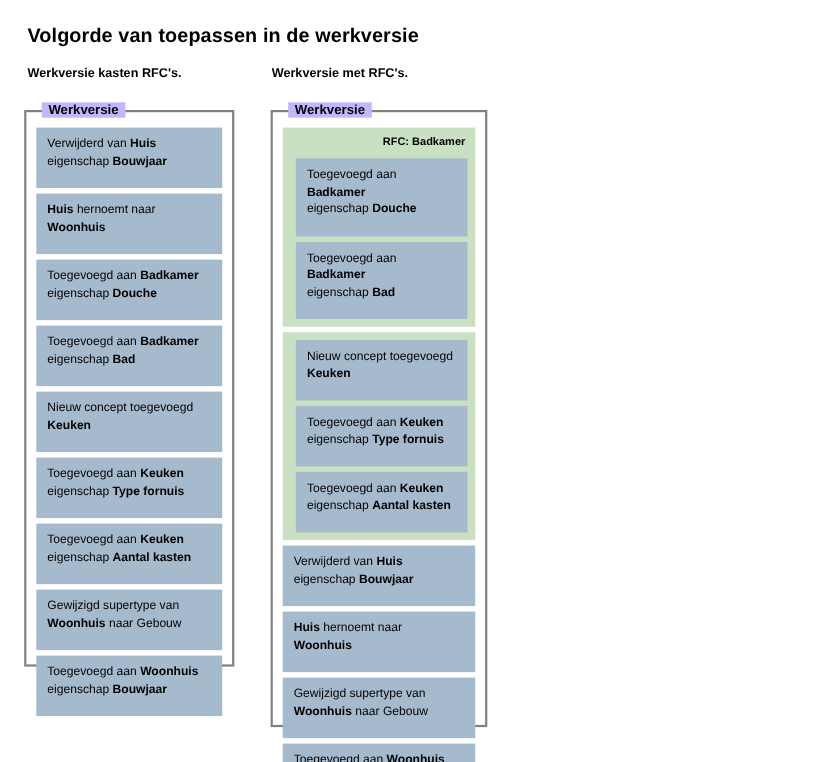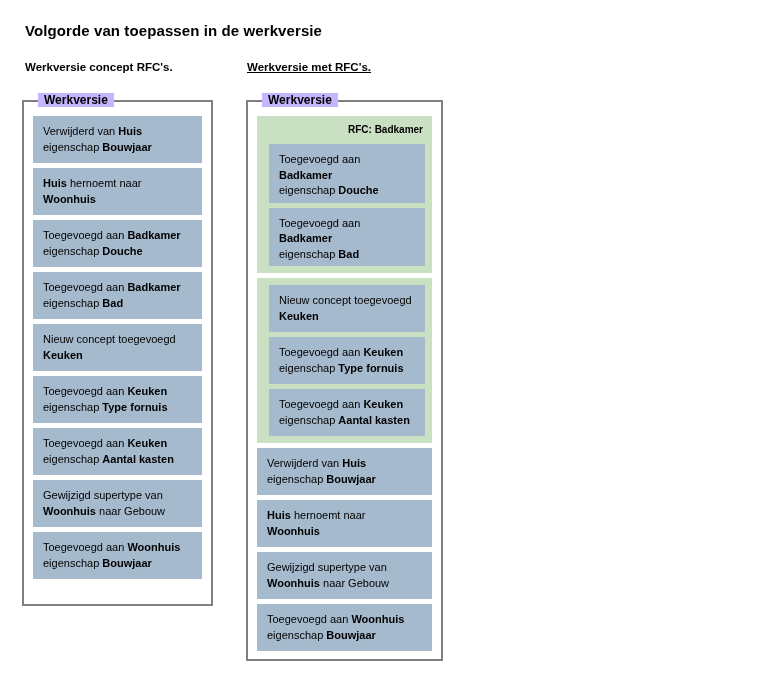--- a/index.html
+++ b/index.html
@@ -13,33 +13,33 @@
     font-family: "Liberation Sans", sans-serif;
     color: #000000;
     overflow: hidden;
     position: relative;
   }
 
   .page-title {
     position: absolute;
     left: 25px;
     top: 22px;
-    font-size: 15px;
+    font-size: 18px;
     font-weight: bold;
     letter-spacing: 0.1px;
   }
 
   .col-caption {
     position: absolute;
     top: 61px;
     font-size: 11.5px;
     font-weight: bold;
   }
   .col-caption.left  { left: 25px; }
-  .col-caption.right { left: 247px; text-decoration: underline; }
+  .col-caption.right { left: 247px; }
 
   
   .panel {
     position: absolute;
     border: 2px solid #808080;
     background: #ffffff;
     box-sizing: border-box;
   }
   .panel-legend {
     position: absolute;
@@ -69,21 +69,21 @@
     left: 246px;
     top: 100px;
     width: 197px;
     height: 561px;
   }
 
   
   .card {
     background: #a6bacd;
     box-sizing: border-box;
-    padding: 8px 9px 4px 10px;
+    padding: 8px 9px 16px 10px;
     font-size: 11px;
     line-height: 15.5px;
     min-height: 47px;
     color: #000000;
   }
   .card b { font-weight: bold; }
 
   
   .rfc-group {
     background: #c9e0c2;
@@ -102,21 +102,21 @@
   }
   .rfc-group .card {
     margin-left: 5px;
   }
 </style>
 </head>
 <body>
 
 <div class="page-title">Volgorde van toepassen in de werkversie</div>
 
-<div class="col-caption left">Werkversie concept RFC's.</div>
+<div class="col-caption left">Werkversie kasten RFC's.</div>
 <div class="col-caption right">Werkversie met RFC's.</div>
 
 <div class="panel panel-left">
   <div class="panel-legend">Werkversie</div>
   <div class="panel-body" id="left-body">
       <div class="card">Verwijderd van <b>Huis</b><br>eigenschap <b>Bouwjaar</b></div>
       <div class="card"><b>Huis</b> hernoemt naar<br><b>Woonhuis</b></div>
       <div class="card">Toegevoegd aan <b>Badkamer</b><br>eigenschap <b>Douche</b></div>
       <div class="card">Toegevoegd aan <b>Badkamer</b><br>eigenschap <b>Bad</b></div>
       <div class="card">Nieuw concept toegevoegd<br><b>Keuken</b></div>

